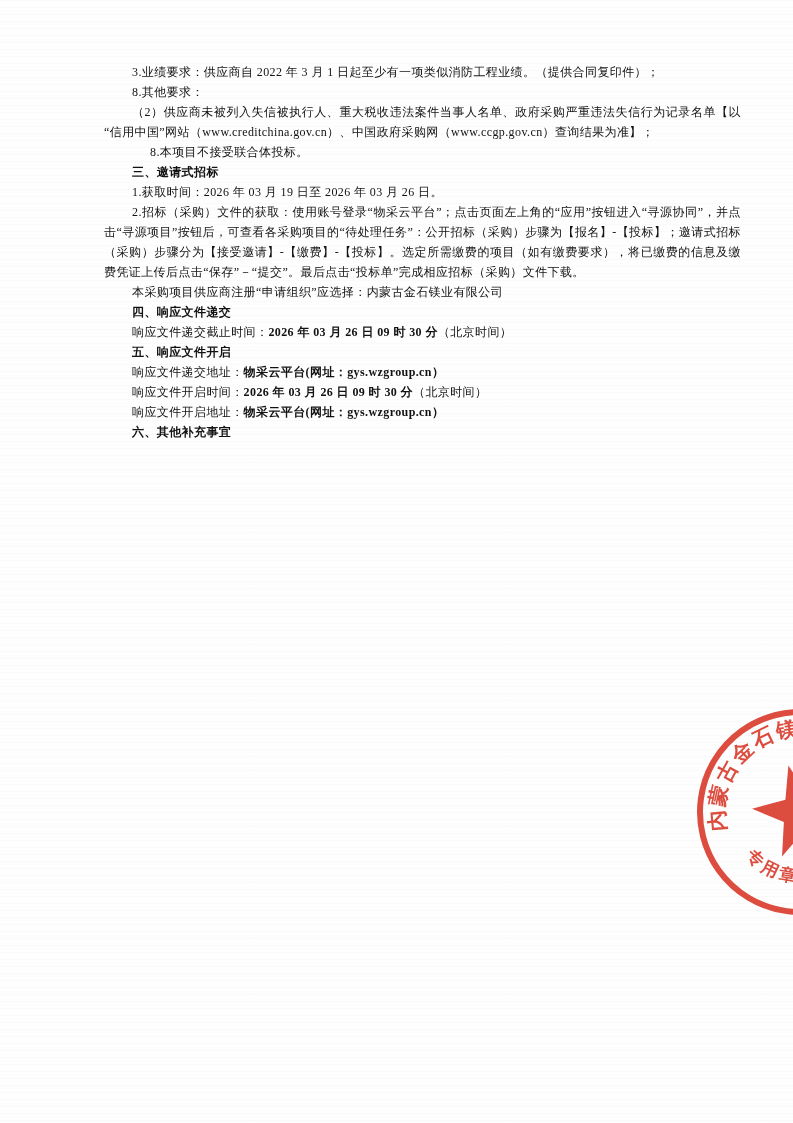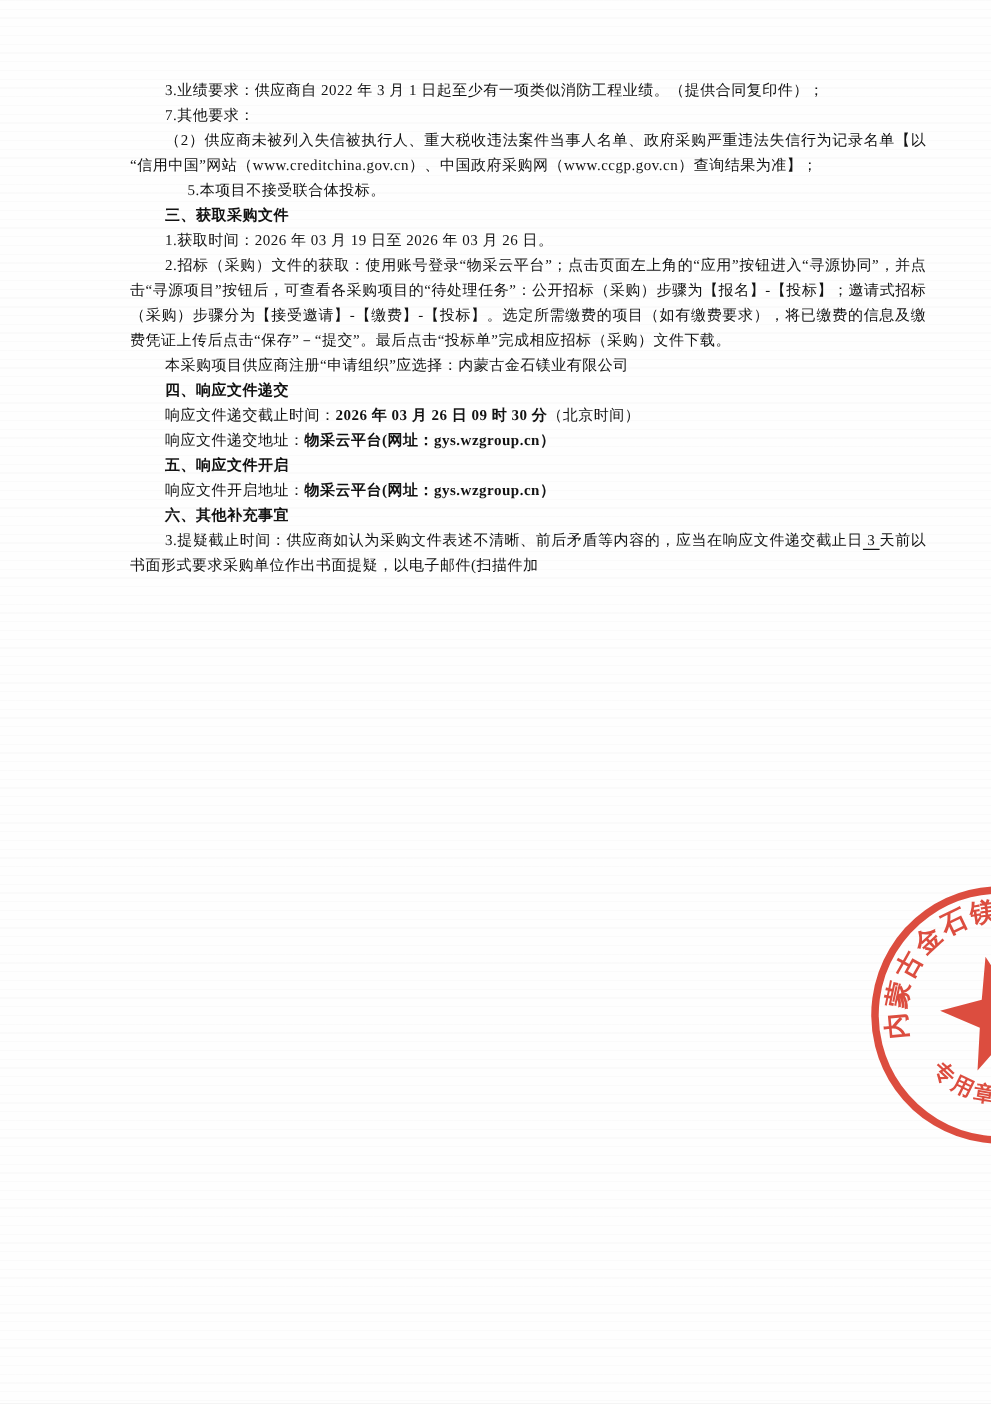--- a/index.html
+++ b/index.html
@@ -50,34 +50,34 @@
     font-family: "Liberation Serif", "DejaVu Serif", serif;
     font-weight: bold;
   }
 </style>
 </head>
 <body>
 
 <div class="page">
   <div class="doc">
       <p class="para"><span>3.业绩要求：供应商自 2022 年 3 月 1 日起至少有一项类似消防工程业绩。（提供合同复印件）；</span></p>
-      <p class="para"><span>7.其他要求：</span></p>
+      <p class="para"><span>8.其他要求：</span></p>
       <p class="para"><span>（2）供应商未被列入失信被执行人、重大税收违法案件当事人名单、政府采购严重违法失信行为记录名单【以 “信用中国”网站（www.creditchina.gov.cn）、中国政府采购网（www.ccgp.gov.cn）查询结果为准】；</span></p>
-      <p class="para indent-lg"><span>5.本项目不接受联合体投标。</span></p>
-      <p class="para"><span class="b">三、获取采购文件</span></p>
+      <p class="para indent-lg"><span>8.本项目不接受联合体投标。</span></p>
+      <p class="para"><span class="b">三、邀请式招标</span></p>
       <p class="para"><span>1.获取时间：2026 年 03 月 19 日至 2026 年 03 月 26 日。</span></p>
       <p class="para"><span>2.招标（采购）文件的获取：使用账号登录“物采云平台”；点击页面左上角的“应用”按钮进入“寻源协同”，并点击“寻源项目”按钮后，可查看各采购项目的“待处理任务”：公开招标（采购）步骤为【报名】-【投标】；邀请式招标（采购）步骤分为【接受邀请】-【缴费】-【投标】。选定所需缴费的项目（如有缴费要求），将已缴费的信息及缴费凭证上传后点击“保存”－“提交”。最后点击“投标单”完成相应招标（采购）文件下载。</span></p>
       <p class="para"><span>本采购项目供应商注册“申请组织”应选择：内蒙古金石镁业有限公司</span></p>
       <p class="para"><span class="b">四、响应文件递交</span></p>
       <p class="para"><span>响应文件递交截止时间：</span><span class="b">2026 年 03 月 26 日 09 时 30 分</span><span>（北京时间）</span></p>
+      <p class="para"><span class="b">五、响应文件开启</span></p>
       <p class="para"><span>响应文件递交地址：</span><span class="b">物采云平台(网址：gys.wzgroup.cn）</span></p>
-      <p class="para"><span class="b">五、响应文件开启</span></p>
+      <p class="para"><span>响应文件开启时间：</span><span class="b">2026 年 03 月 26 日 09 时 30 分</span><span>（北京时间）</span></p>
       <p class="para"><span>响应文件开启地址：</span><span class="b">物采云平台(网址：gys.wzgroup.cn）</span></p>
       <p class="para"><span class="b">六、其他补充事宜</span></p>
-      <p class="para"><span>3.提疑截止时间：供应商如认为采购文件表述不清晰、前后矛盾等内容的，应当在响应文件递交截止日</span><span class="u"> 3 </span><span>天前以书面形式要求采购单位作出书面提疑，以电子邮件(扫描件加</span></p>
     </div>
 
   <svg class="stamp" viewBox="0 0 240 240" xmlns="http://www.w3.org/2000/svg">
     <g transform="rotate(-14 120 114)" fill="none">
       <circle cx="120" cy="114" r="100" stroke="#d93a2b" stroke-width="6"></circle>
       <path id="seal-top-arc" d="M 44 114 A 76 76 0 1 1 196 114 A 76 76 0 1 1 44 114"></path>
       <path id="seal-bottom-arc" d="M 50 114 A 70 70 0 1 0 190 114"></path>
       <polygon fill="#d93a2b" points="120,66 131.2,98.6 165.7,99.2 138.1,119.9 148.2,152.8 120,133 91.8,152.8 101.9,119.9 74.3,99.2 108.8,98.6"></polygon>
       <text font-size="21" fill="#d93a2b" letter-spacing="2">
         <textPath href="#seal-top-arc" startOffset="0">内蒙古金石镁业有限公司</textPath>

